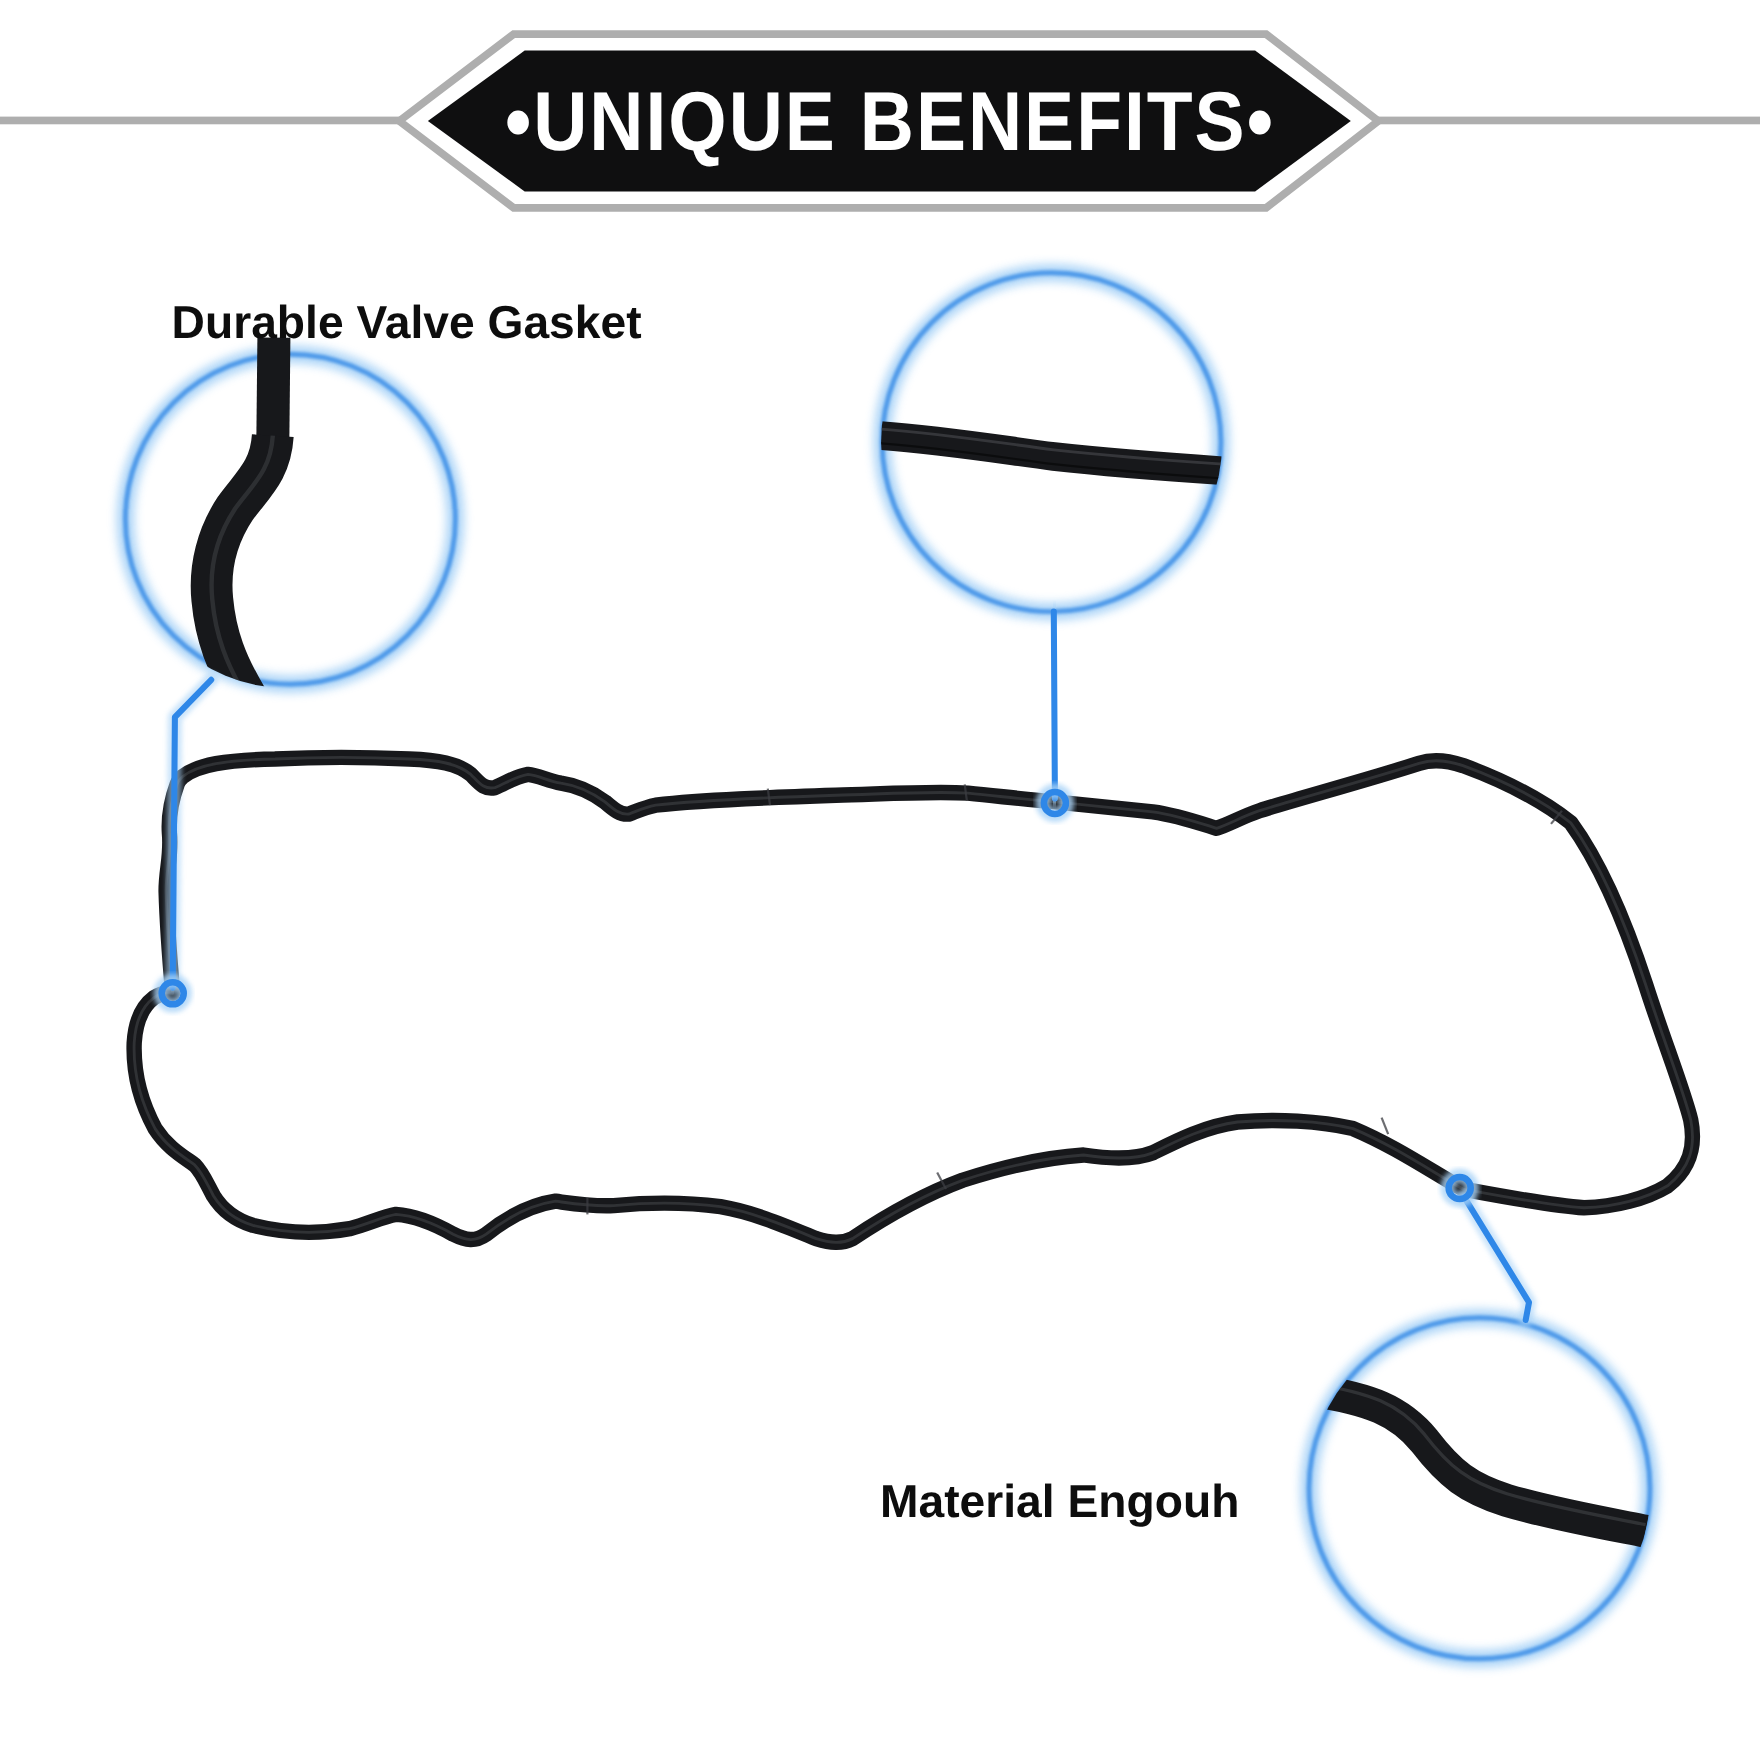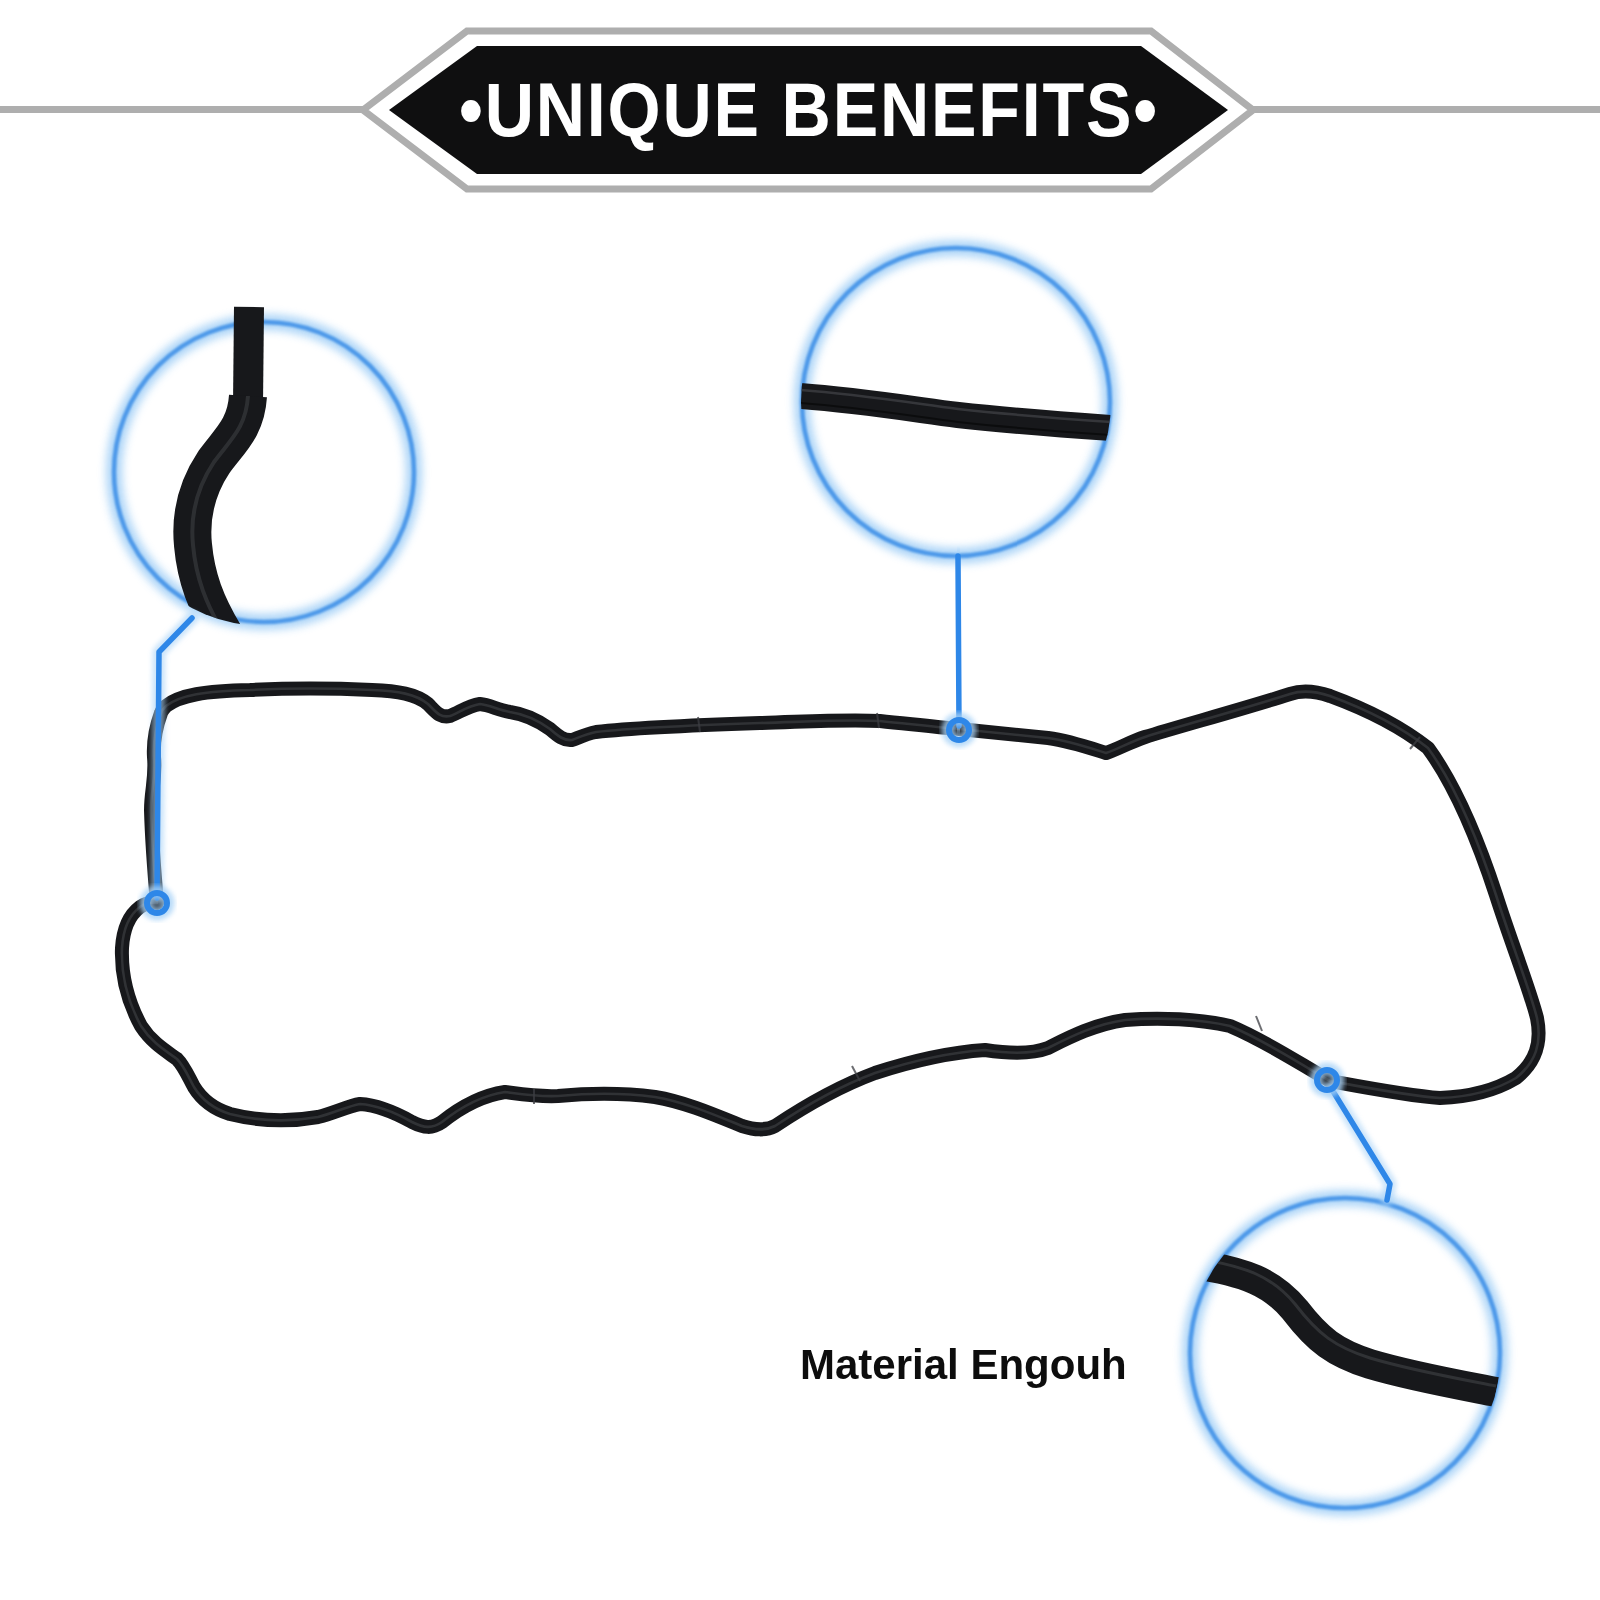--- a/index.html
+++ b/index.html
@@ -219,14 +219,15 @@
       <circle cx="959" cy="730" r="11" stroke="var(--accent-glow)" stroke-width="13" opacity="0.8" filter="url(#blur2)"></circle>
       <circle cx="959" cy="730" r="10" stroke="var(--accent-blue)" stroke-width="6"></circle>
 
       <path d="M 1331 1088 L 1390 1184 L 1387 1200" stroke="var(--accent-glow)" stroke-width="13" opacity="0.6" filter="url(#blur2)"></path>
       <path d="M 1331 1088 L 1390 1184 L 1387 1200" stroke="var(--accent-blue)" stroke-width="5.5"></path>
       <circle cx="1327" cy="1080" r="11" stroke="var(--accent-glow)" stroke-width="13" opacity="0.8" filter="url(#blur2)"></circle>
       <circle cx="1327" cy="1080" r="10" stroke="var(--accent-blue)" stroke-width="6"></circle>
     </g>
   </svg>
 
+  <div id="label-durable" class="callout-label">Durable Valve Gasket</div>
   <div id="label-thickness" class="callout-label">Material Engouh</div>
 </div>
 
 </body></html>

